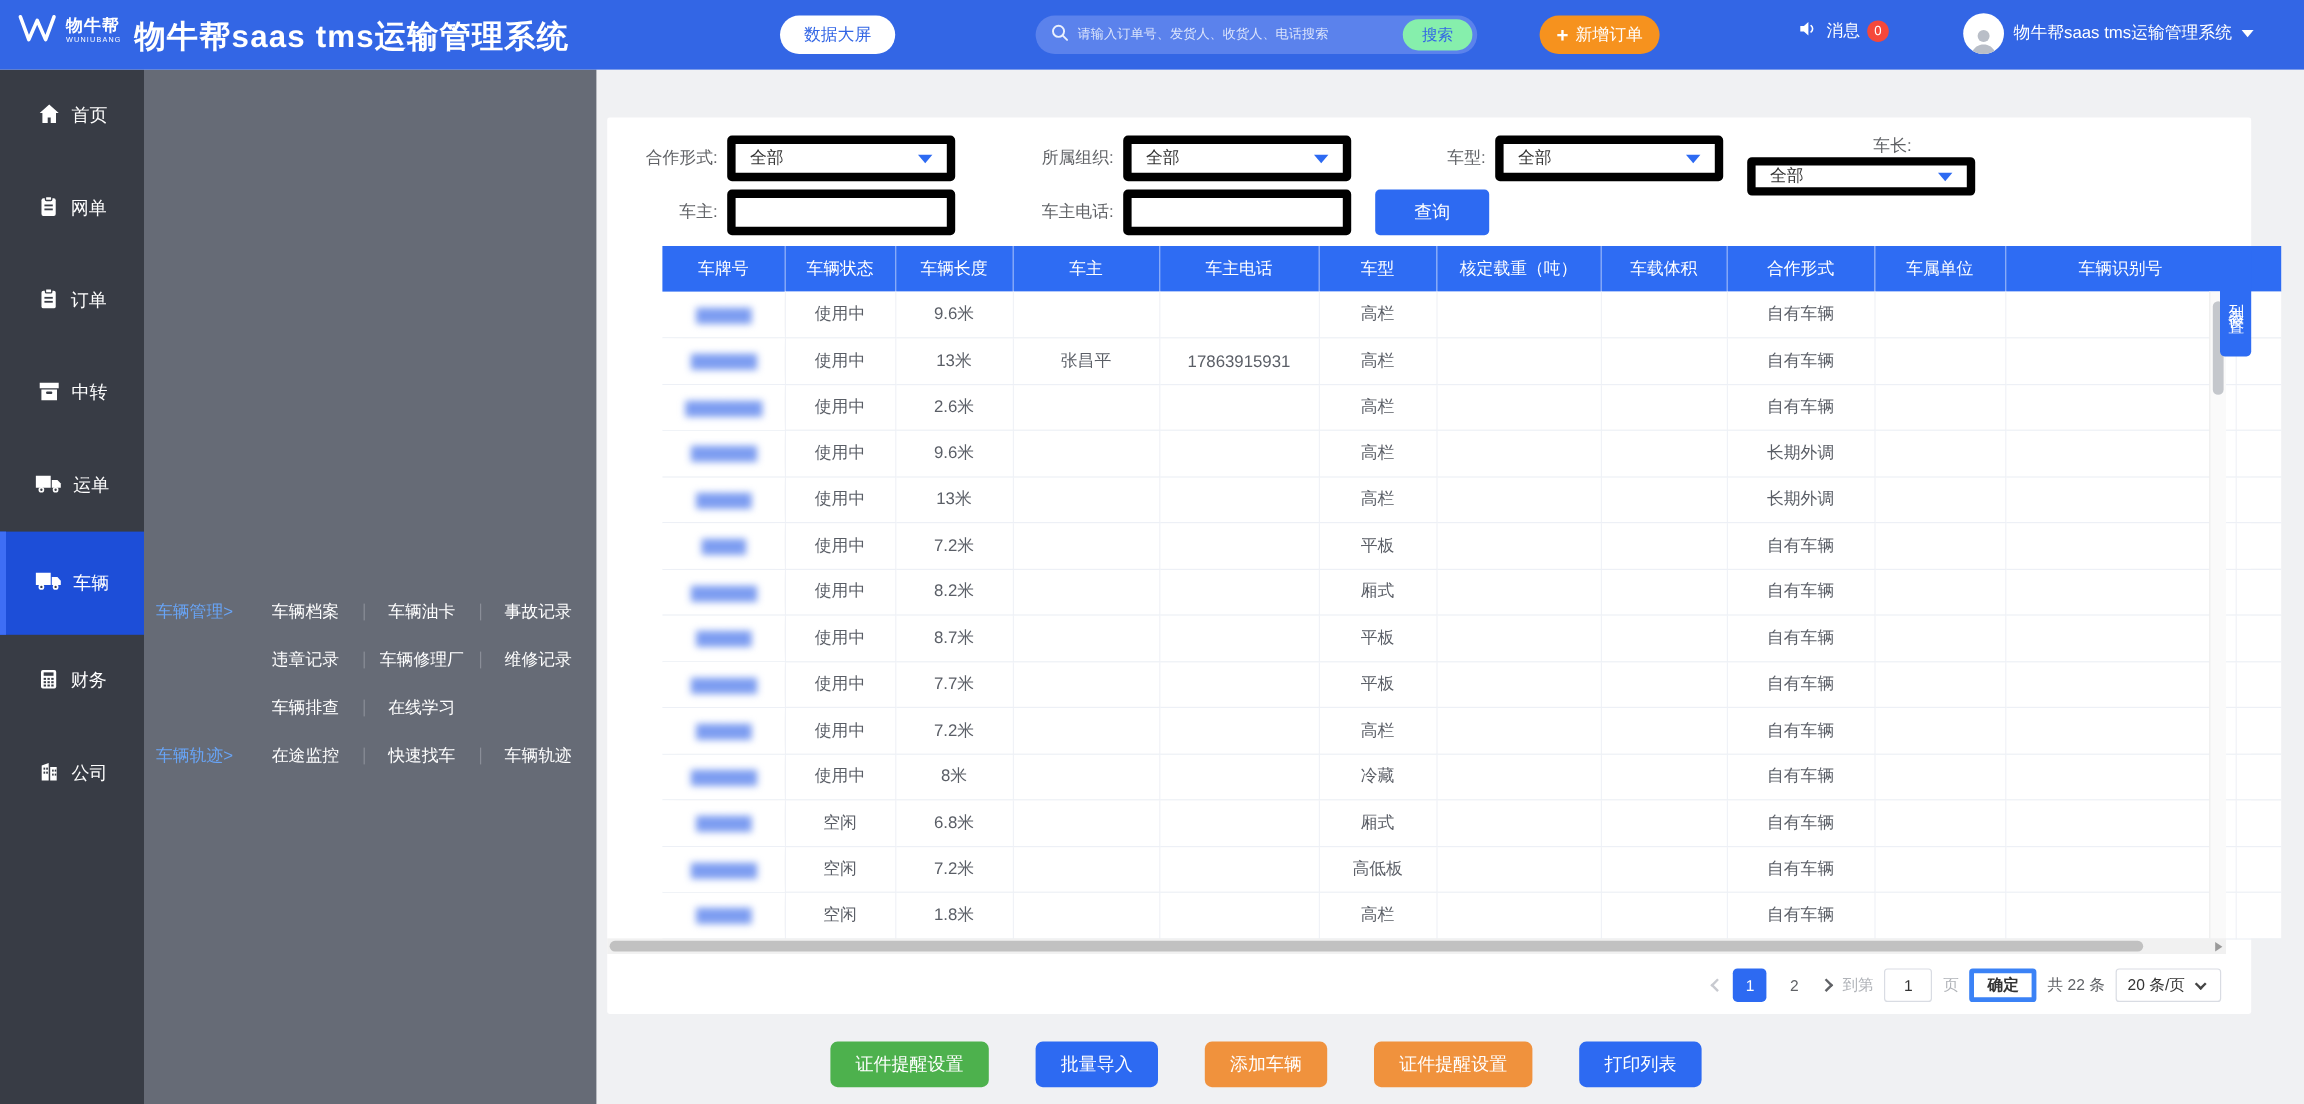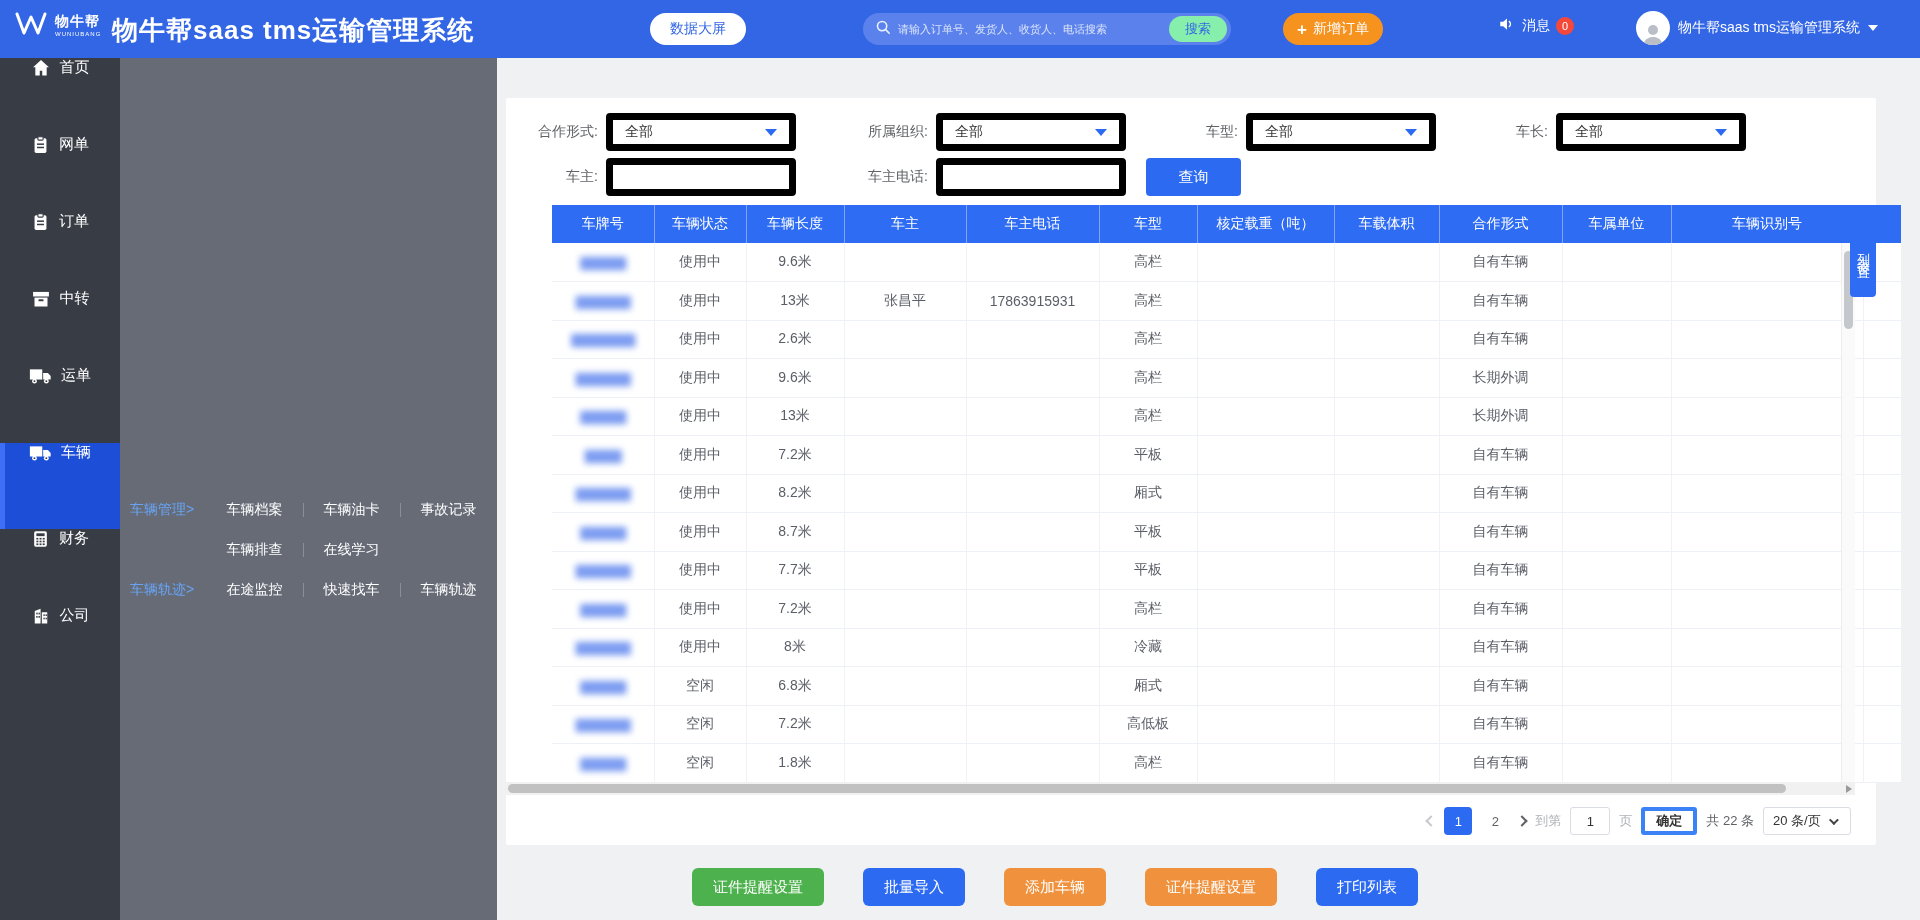--- a/index.html
+++ b/index.html
@@ -26,21 +26,21 @@
   .new-order .plus { font-size:17px; font-weight:bold; line-height:1; }
   .msg { position:absolute; left:1498px; top:15px; display:flex; align-items:center; gap:6px; color:#fff; font-size:14px; cursor:pointer; }
   .badge { min-width:18px; height:18px; border-radius:9px; background:#f5483b; color:#fff; font-size:11px;
     display:flex; align-items:center; justify-content:center; padding:0 4px; }
   .account { position:absolute; left:1636px; top:11px; display:flex; align-items:center; gap:8px; color:#fff; font-size:14px; cursor:pointer; }
   .avatar { width:34px; height:34px; border-radius:50%; background:#fff; display:flex; align-items:flex-end; justify-content:center; overflow:hidden; }
   .caret-down { width:0; height:0; border-left:5px solid transparent; border-right:5px solid transparent; border-top:6px solid #fff; }
 
   
   .sidebar { position:absolute; left:0; top:58px; width:120px; bottom:0; background:#383c45; z-index:20; }
-  .side-item { height:77px; display:flex; justify-content:center; gap:9px;
+  .side-item { height:77px; display:flex; align-items:center; justify-content:center; gap:9px;
     color:#fff; font-size:15px; cursor:pointer; position:relative; }
   .side-item.active { height:86px; background:#1d4ed8; }
   .side-item.active::before { content:""; position:absolute; left:0; top:0; bottom:0; width:5px; background:#3e6ef5; }
 
   
   .subpanel { position:absolute; left:120px; top:58px; width:377px; bottom:0; background:#666b76; z-index:10; padding-top:432px; }
   .sub-row { display:grid; grid-template-columns:86px 97px 97px 97px; height:40px; align-items:center; }
   .sub-group { color:#68a4f6; font-size:14px; padding-left:10px; cursor:pointer; white-space:nowrap; }
   .sub-item { color:#fff; font-size:14px; text-align:center; cursor:pointer; position:relative; white-space:nowrap; }
   .sub-item.sep::before { content:""; position:absolute; left:0; top:50%; transform:translateY(-50%); width:1px; height:14px; background:#8a8e98; }
@@ -253,20 +253,26 @@
       <span>公司</span>
     </div>
   </div>
 
 <div class="subpanel" id="subpanel">
     <div class="sub-row">
       <div class="sub-group">车辆管理&gt;</div>
       <div class="sub-item">车辆档案</div>
       <div class="sub-item sep">车辆油卡</div>
       <div class="sub-item sep">事故记录</div>
+    </div>
+    <div class="sub-row">
+      <div class="sub-group"></div>
+      <div class="sub-item">违章记录</div>
+      <div class="sub-item sep">车辆修理厂</div>
+      <div class="sub-item sep">维修记录</div>
     </div>
     <div class="sub-row">
       <div class="sub-group"></div>
       <div class="sub-item">车辆排查</div>
       <div class="sub-item sep">在线学习</div>
       <div class="sub-item"></div>
     </div>
     <div class="sub-row">
       <div class="sub-group">车辆轨迹&gt;</div>
       <div class="sub-item">在途监控</div>
@@ -293,21 +299,21 @@
             <span class="sel-caret"></span>
           </div>
         </div>
         <div class="f-group" style="left: 640px;">
           <span class="f-label">车型:</span>
           <div class="f-select">
             <span class="val">全部</span>
             <span class="sel-caret"></span>
           </div>
         </div>
-        <div class="f-group" style="left: 950px;">
+        <div class="f-group" style="left: 950px; flex-direction: column;">
           <span class="f-label">车长:</span>
           <div class="f-select">
             <span class="val">全部</span>
             <span class="sel-caret"></span>
           </div>
         </div>
       </div>
     <div class="f-row f-row2" id="filterRow2">
         <div class="f-group" style="left: 0px;">
           <span class="f-label">车主:</span>

